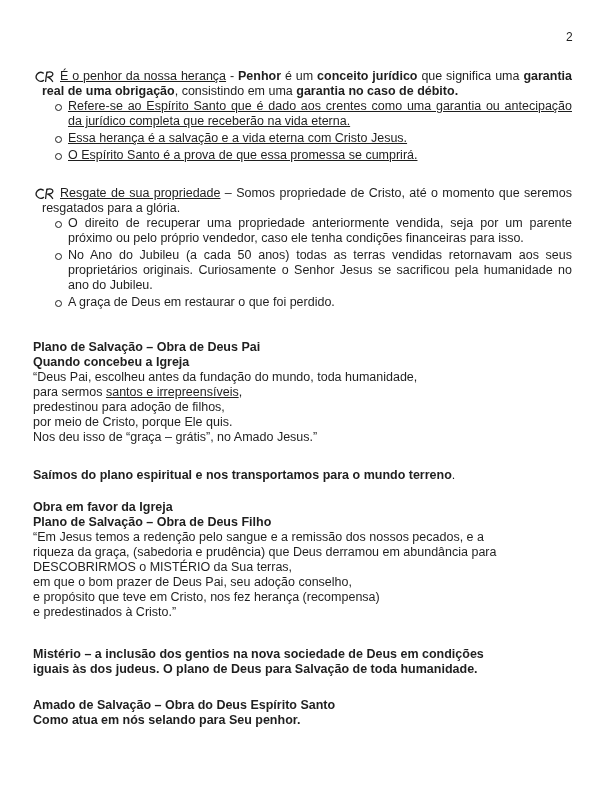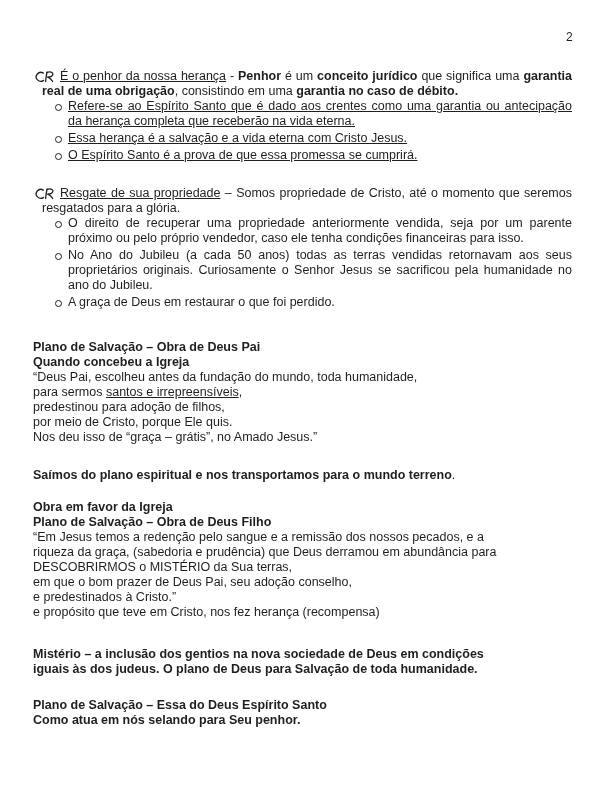--- a/index.html
+++ b/index.html
@@ -68,21 +68,21 @@
           <path d="M15.9 2.6 C19.6 1.5 22.6 2.5 22.7 4.7 C22.8 6.9 19.9 8.3 16.3 8.3"></path>
           <path d="M17.6 8.5 C19.6 9.7 21.4 11.5 22.4 13.3"></path>
         </g>
       </svg>
     </span>
     <span><span style="text-decoration: underline;">É o penhor da nossa herança</span><span> - </span><span style="font-weight: 700;">Penhor</span><span> é um </span><span style="font-weight: 700;">conceito jurídico</span><span> que significa uma </span><span style="font-weight: 700;">garantia real de uma obrigação</span><span>, consistindo em uma </span><span style="font-weight: 700;">garantia no caso de débito.</span></span>
   </div>
   <div>
     <div class="li2">
       <span class="circle-bullet"></span>
-      <span><span style="text-decoration: underline;">Refere-se ao Espírito Santo que é dado aos crentes como uma garantia ou antecipação da herança completa que receberão na vida eterna.</span></span>
+      <span><span style="text-decoration: underline;">Refere-se ao Espírito Santo que é dado aos crentes como uma garantia ou antecipação da jurídico completa que receberão na vida eterna.</span></span>
     </div>
     <div class="li2">
       <span class="circle-bullet"></span>
       <span><span style="text-decoration: underline;">Essa herança é a salvação e a vida eterna com Cristo Jesus.</span></span>
     </div>
     <div class="li2">
       <span class="circle-bullet"></span>
       <span><span style="text-decoration: underline;">O Espírito Santo é a prova de que essa promessa se cumprirá.</span></span>
     </div>
   </div>
@@ -127,27 +127,27 @@
 
   <div class="statement1-block center"><span style="font-weight: 700;">Saímos do plano espiritual e nos transportamos para o mundo terreno</span><span>.</span></div>
 
   <div class="heading2-block">
     <div class="center bold">Obra em favor da Igreja</div>
     <div class="center bold">Plano de Salvação – Obra de Deus Filho</div>
     <div class="center">“Em Jesus temos a redenção pelo sangue e a remissão dos nossos pecados, e a</div>
     <div class="center">riqueza da graça, (sabedoria e prudência) que Deus derramou em abundância para</div>
     <div class="center">DESCOBRIRMOS o MISTÉRIO da Sua terras,</div>
     <div class="center">em que o bom prazer de Deus Pai, seu adoção conselho,</div>
+    <div class="center">e propósito que teve em Cristo, nos fez herança (recompensa)</div>
     <div class="center">e predestinados à Cristo.”</div>
-    <div class="center">e propósito que teve em Cristo, nos fez herança (recompensa)</div>
   </div>
 
   <div class="statement2-block">
     <div class="center bold">Mistério – a inclusão dos gentios na nova sociedade de Deus em condições</div>
     <div class="center bold">iguais às dos judeus. O plano de Deus para Salvação de toda humanidade.</div>
   </div>
 
   <div class="heading3-block">
-    <div class="center bold">Plano de Salvação – Essa do Deus Espírito Santo</div>
+    <div class="center bold">Amado de Salvação – Obra do Deus Espírito Santo</div>
     <div class="center bold">Como atua em nós selando para Seu penhor.</div>
   </div>
 
 </div>
 
 </body></html>

